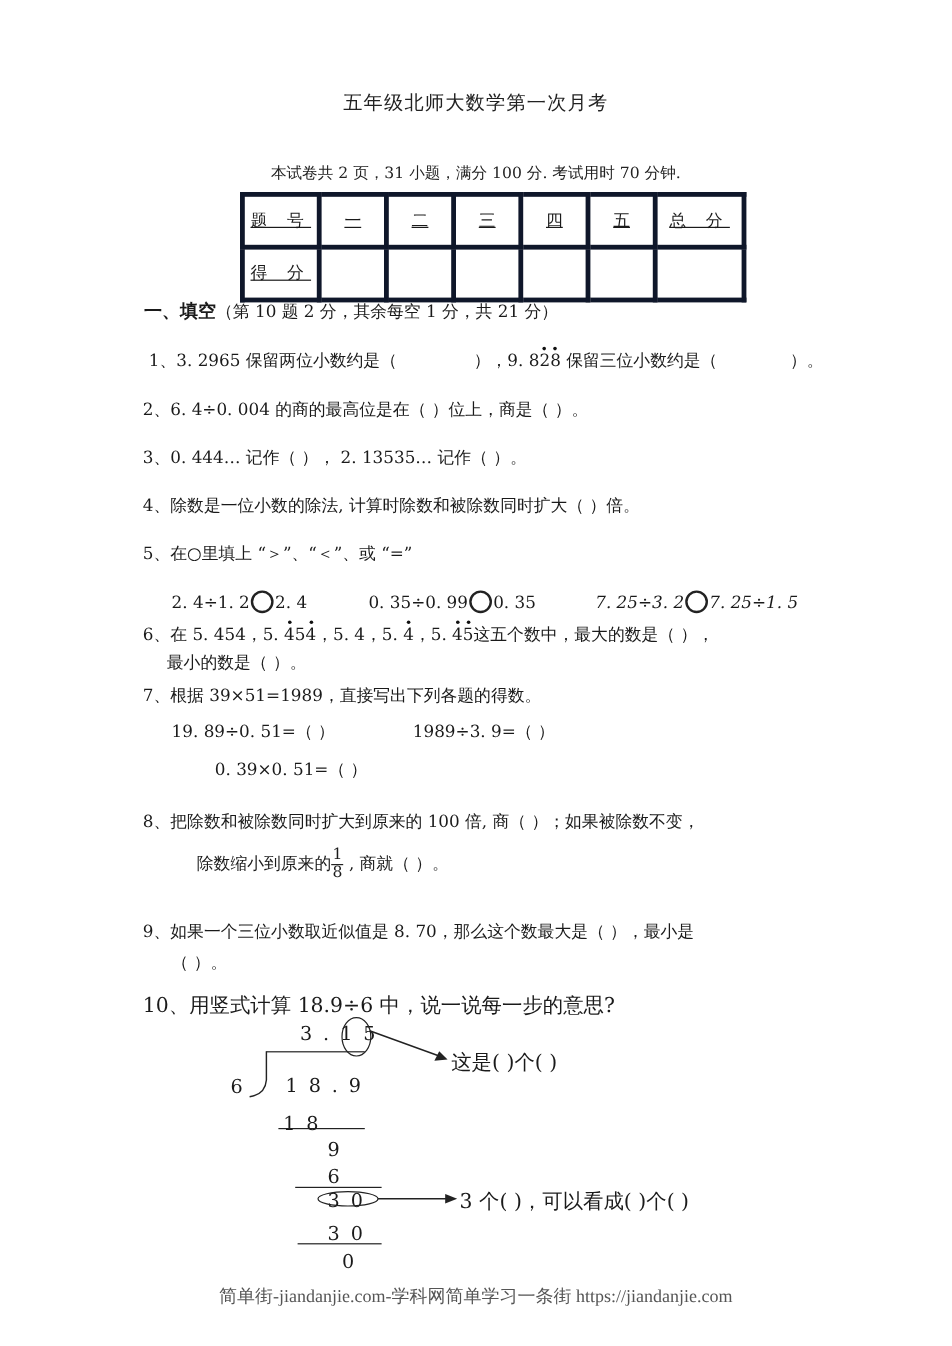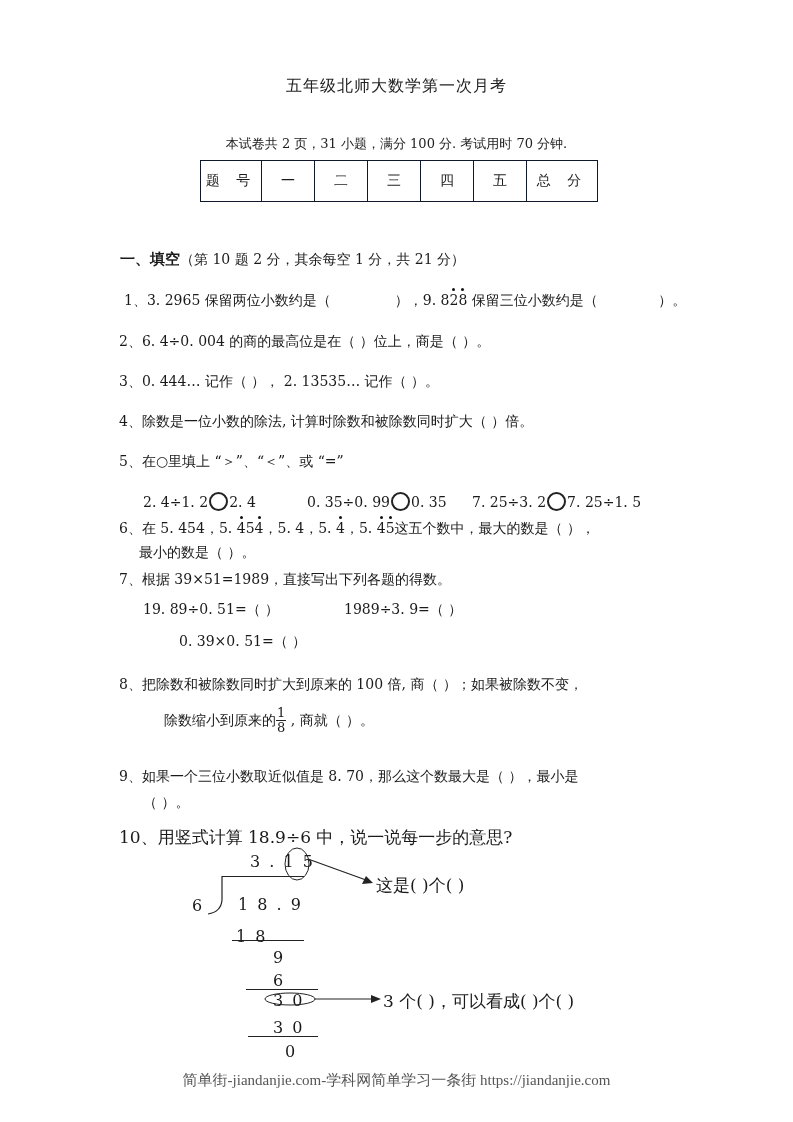--- a/index.html
+++ b/index.html
@@ -2,22 +2,22 @@
 <html><head>
 <meta charset="utf-8">
 <style>
   html, body { margin:0; padding:0; background:#ffffff; }
   body { width:793px; height:1122px; position:relative; overflow:hidden;
          font-family:"DejaVu Serif","Liberation Serif",serif; color:#1a1a1a; }
   .abs { position:absolute; white-space:nowrap; }
   .title { left:0; width:793px; top:76px; text-align:center; font-size:16px; letter-spacing:1px; color:#222; }
   .subtitle { left:0; width:793px; top:135px; text-align:center; font-size:13px; color:#222; }
   table.score { position:absolute; left:200px; top:160px; border-collapse:collapse; }
-  table.score td { border:1px solid #0f172a; height:40px; text-align:center; font-size:14px;
-                   font-family:"DejaVu Sans","Liberation Sans",sans-serif; padding:0; }
+  table.score td { border:4px solid #0f172a; height:40px; text-align:center; font-size:14px;
+                   font-family:"DejaVu Sans","Liberation Sans",sans-serif; padding:0;text-decoration:underline; }
   table.score td.first { width:60px; letter-spacing:6px; }
   table.score td.col { width:52px; }
   table.score td.total { width:70px; letter-spacing:6px; }
   .line { font-size:14px; }
   .sec-head { font-size:14px; }
   .sec-head b { font-family:"DejaVu Sans","Liberation Sans",sans-serif; font-weight:bold; font-size:15px; }
   .q10 { font-size:17px; }
   .circle { display:inline-block; width:19px; height:19px; border:2px solid #222; border-radius:50%;
             vertical-align:-4px; margin:0 1px; box-sizing:border-box; }
   .dot { position:relative; display:inline-block; }
@@ -42,20 +42,29 @@
   <tbody>
       <tr>
     <td class="first">题 号</td>
     <td class="col">一</td>
     <td class="col">二</td>
     <td class="col">三</td>
     <td class="col">四</td>
     <td class="col">五</td>
     <td class="total">总 分</td>
   </tr>
+  <tr>
+    <td class="first">得 分</td>
+    <td class="col"></td>
+    <td class="col"></td>
+    <td class="col"></td>
+    <td class="col"></td>
+    <td class="col"></td>
+    <td class="total"></td>
+  </tr>
 </tbody>
   </table>
 
 <div class="abs sec-head" style="left:120px; top:250px;">
   <b>一、填空</b><span>（第 10 题 2 分，其余每空 1 分，共 21 分）</span>
 </div>
 
 <div class="abs line" style="left:124px; top:292px;">
   <span>1、3. 2965 保留两位小数约是（</span><span style="display:inline-block;width:64px;"></span><span>），9. 8</span><span class="dot">2</span><span class="dot">8</span><span>  保留三位小数约是（</span><span style="display:inline-block;width:56px;"></span><span>         ）。</span>
 </div>
@@ -66,21 +75,21 @@
 
 <div class="abs line" style="left:119px; top:413px;">4、除数是一位小数的除法, 计算时除数和被除数同时扩大（      ）倍。</div>
 
 <div class="abs line" style="left:119px; top:453px;">5、在○里填上 “＞”、“＜”、或 “=”</div>
 <div class="abs line" style="left:143px; top:492px;">
   <span>2. 4÷1. 2</span><span class="circle"></span><span>2. 4</span>
 </div>
 <div class="abs line" style="left:307px; top:492px;">
   <span>0. 35÷0. 99</span><span class="circle"></span><span>0. 35</span>
 </div>
-<div class="abs line" style="left:472px; top:492px;">
+<div class="abs line" style="left:496px; top:492px;font-style:italic;">
   <span>7. 25÷3. 2</span><span class="circle"></span><span>7. 25÷1. 5</span>
 </div>
 
 <div class="abs line" style="left:119px; top:520px;">
   <span>6、在 5. 454，5. </span><span class="dot">4</span><span>5</span><span class="dot">4</span><span>，5. 4，5. </span><span class="dot">4</span><span>，5. </span><span class="dot">4</span><span class="dot">5</span><span>这五个数中，最大的数是（          ），</span>
 </div>
 <div class="abs line" style="left:139px; top:544px;">最小的数是（          ）。</div>
 
 <div class="abs line" style="left:119px; top:571px;">7、根据 39×51=1989，直接写出下列各题的得数。</div>
 <div class="abs line" style="left:143px; top:601px;">19. 89÷0.  51=（        ）</div>

